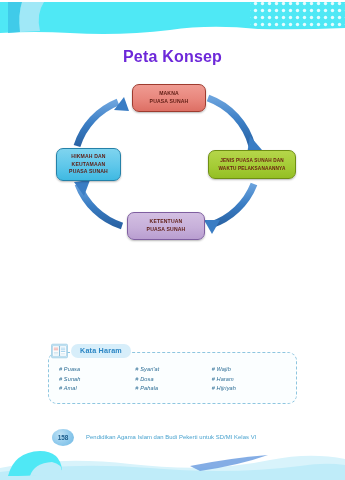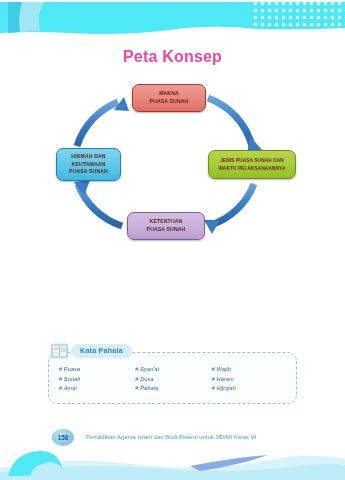--- a/index.html
+++ b/index.html
@@ -37,21 +37,21 @@
 
   
   .page-title {
     position: absolute;
     top: 48px;
     left: 0;
     width: 345px;
     text-align: center;
     font-size: 16px;
     font-weight: bold;
-    color: #ec4899;
+    color: #6d28d9;
     letter-spacing: 0.2px;
   }
 
   
   .concept-map {
     position: absolute;
     top: 84px;
     left: 48px;
     width: 250px;
     height: 172px;
@@ -284,21 +284,21 @@
           <line x1="11.6" y1="7.6" x2="16.8" y2="7.6"></line>
           <line x1="11.6" y1="9.6" x2="16.8" y2="9.6"></line>
         </g>
         <g stroke="#9ec9e0" stroke-width="0.6">
           <line x1="3.2" y1="10.6" x2="8.4" y2="10.6"></line>
           <line x1="3.2" y1="12.4" x2="8.4" y2="12.4"></line>
           <line x1="11.6" y1="12.4" x2="16.8" y2="12.4"></line>
         </g>
         <line x1="10" y1="3" x2="10" y2="15" stroke="#7fb6d4" stroke-width="0.9"></line>
       </svg>
-      <div class="kk-pill">Kata Pahala</div>
+      <div class="kk-pill">Kata Haram</div>
     </div>
 
     <div class="kk-grid">
       <div class="kk-item"># Puasa</div>
       <div class="kk-item"># Syari'at</div>
       <div class="kk-item"># Wajib</div>
       <div class="kk-item"># Sunah</div>
       <div class="kk-item"># Dosa</div>
       <div class="kk-item"># Haram</div>
       <div class="kk-item"># Amal</div>

